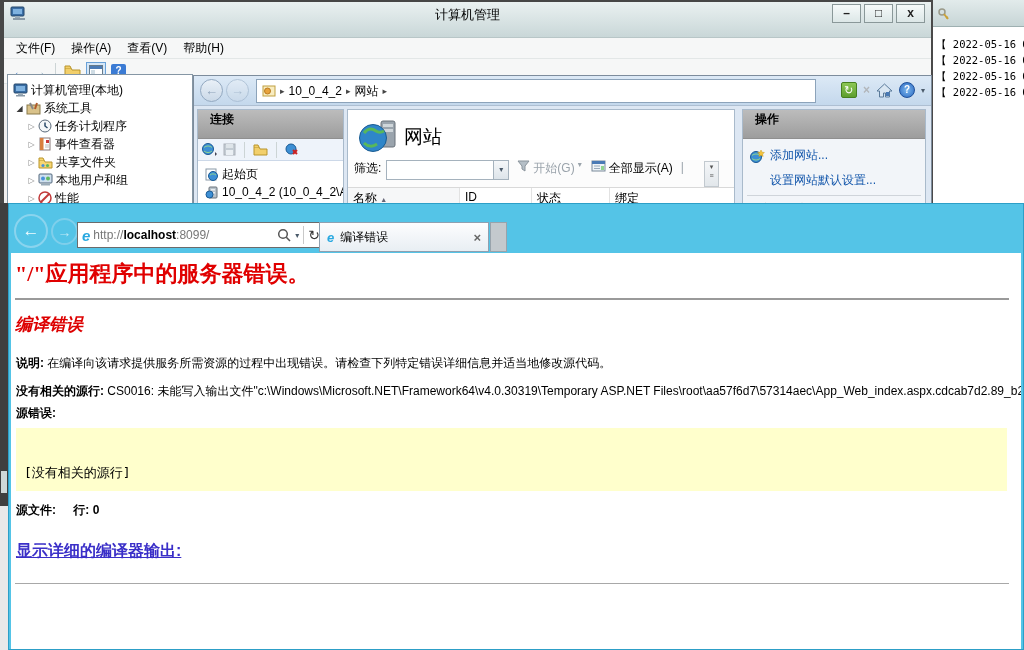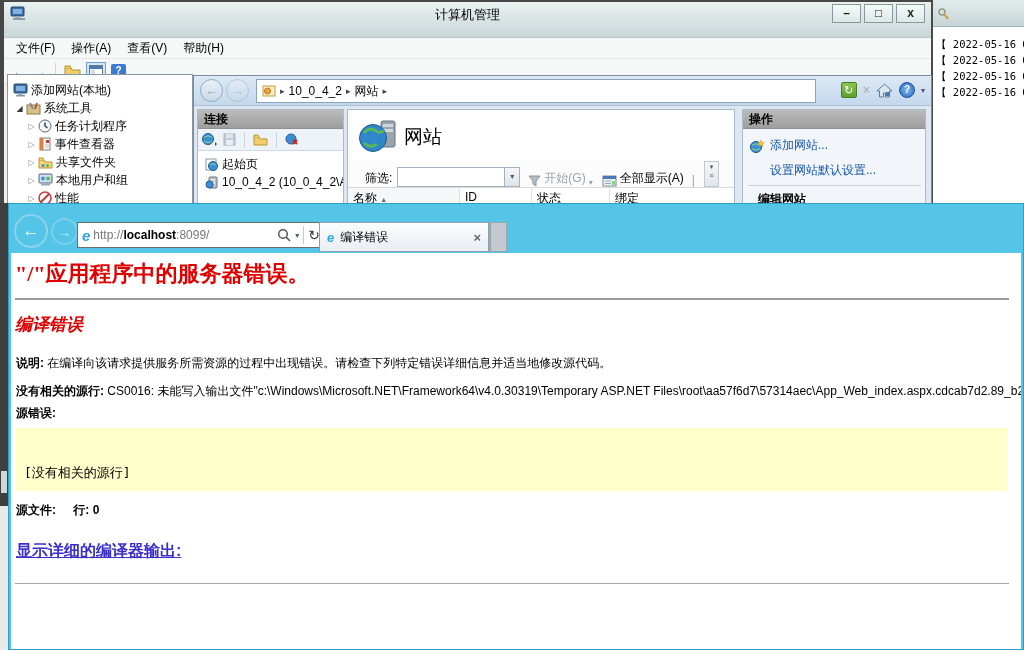--- a/index.html
+++ b/index.html
@@ -41,28 +41,28 @@
 #iis .crumbbar{height:30px;background:linear-gradient(#dcE9f6,#c4d8ec);display:flex;align-items:center;position:relative;border-bottom:1px solid #aebfd2}
 .navcirc{width:23px;height:23px;border-radius:50%;border:1px solid #93a9c1;background:linear-gradient(#e9f0f7,#cbd9e8);color:#8fa3ba;font-size:13px;font-weight:bold;display:flex;align-items:center;justify-content:center;flex:none}
 #iis .addr{position:absolute;left:62px;top:3px;width:560px;height:24px;background:#fff;border:1px solid #8ca3ba;display:flex;align-items:center;padding:0 5px;gap:4px}
 #iis .crumbsep{color:#444;font-size:9px}
 #iis .topicons{position:absolute;right:6px;top:6px;display:flex;align-items:center;gap:6px}
 .grnbox{display:inline-flex;align-items:center;justify-content:center;width:16px;height:16px;border-radius:2px;background:linear-gradient(#8cc755,#5d9e2e);border:1px solid #46801f;color:#fff;font-size:11px;line-height:1}
 .grayx{color:#b2b6ba;font-weight:bold;font-size:12px}
 .helpcirc{display:inline-flex;align-items:center;justify-content:center;width:16px;height:16px;border-radius:50%;background:radial-gradient(#7db9ef,#2a67c0);border:1px solid #1d4f9a;color:#fff;font-weight:bold;font-size:10px;line-height:1}
 .caret{color:#4a5a6a;font-size:8px}
 
-.panelhdr{height:19px;background:linear-gradient(#bcbcbc,#9d9d9d);color:#000;font-weight:bold;line-height:19px;padding-left:6px;border-bottom:1px solid #8f8f8f}
+.panelhdr{height:29px;background:linear-gradient(#bcbcbc,#9d9d9d);color:#000;font-weight:bold;line-height:19px;padding-left:12px;border-bottom:1px solid #8f8f8f}
 #conn{position:absolute;left:3px;top:33px;width:147px;height:395px;background:#fff;border:1px solid #a9bacb}
 #conn .ctb{height:22px;background:#eef3fa;border-bottom:1px solid #ccd8e8;display:flex;align-items:center;padding-left:4px;gap:5px}
 .crow{display:flex;align-items:center;height:18px;padding-left:3px;white-space:nowrap;overflow:hidden}
 
 #mainp{position:absolute;left:153px;top:33px;width:388px;height:395px;background:#fff;border:1px solid #a9bacb}
 #mainp .mtitle{position:absolute;left:56px;top:14px;font-size:19px}
-#mainp .filterrow{position:absolute;left:0;top:50px;right:0;height:27px;background:#fcfcfc;display:flex;align-items:flex-end;padding-left:17px}
+#mainp .filterrow{position:absolute;left:0;top:50px;right:0;height:27px;background:#fcfcfc;display:flex;align-items:flex-start;padding-left:6px}
 .combo{width:108px;height:20px;border:1px solid #a5b2bd;background:#fff;margin-left:5px}
 .combobtn{width:15px;height:20px;border:1px solid #a5b2bd;border-left:none;background:linear-gradient(#f5f7f9,#dde4ea);text-align:center;line-height:18px}
 .dim{color:#9aa3ab}
 #mainp .gridhdr{position:absolute;left:0;top:77px;right:0;height:19px;display:flex;border-top:1px solid #d9d9d9;border-bottom:1px solid #d9d9d9}
 .gcell{border-right:1px solid #e2e2e2;padding:2px 0 0 5px;height:100%}
 .ovf{position:absolute;left:356px;top:51px;width:15px;height:26px;border:1px solid #c2c9cf;background:linear-gradient(#f4f6f8,#e2e7eb);text-align:center;font-size:7px;color:#555;line-height:9px}
 
 #acts{position:absolute;left:548px;top:33px;width:184px;height:395px;background:#f2f5f9;border:1px solid #a9bacb}
 #acts .arow{display:flex;align-items:center;margin:8px 0 0 6px;gap:5px}
 .alink{color:#1155aa;white-space:nowrap}
@@ -171,21 +171,21 @@
     <div id="tree">
       <div class="trow" style="margin-top:6px">
         <span class="ic ticon" style="margin-left:5px">
           <svg width="15" height="14">
               <rect x="1" y="1" width="13" height="9" rx="1" fill="#3a6ea5" stroke="#24476b"></rect>
               <rect x="3" y="3" width="9" height="5" fill="#7fb2e0"></rect>
               <rect x="5" y="10" width="5" height="2" fill="#9aabb8"></rect>
               <rect x="3" y="12" width="9" height="1.5" fill="#8a9aa8"></rect>
             </svg>
         </span>
-        <span class="tlbl">添加网站(本地)</span>
+        <span class="tlbl">计算机管理(本地)</span>
       </div>
       <div class="trow">
         <span class="tw twx" style="margin-left:5px">◢</span>
         <span class="ic ticon">
           <svg width="15" height="14">
               <rect x="1" y="4" width="13" height="9" fill="#d9c28a" stroke="#8a7a4a"></rect>
               <line x1="4" y1="2" x2="7" y2="8" stroke="#888" stroke-width="2"></line>
               <line x1="11" y1="2" x2="9" y2="8" stroke="#b05a2a" stroke-width="2"></line>
             </svg>
         </span>

